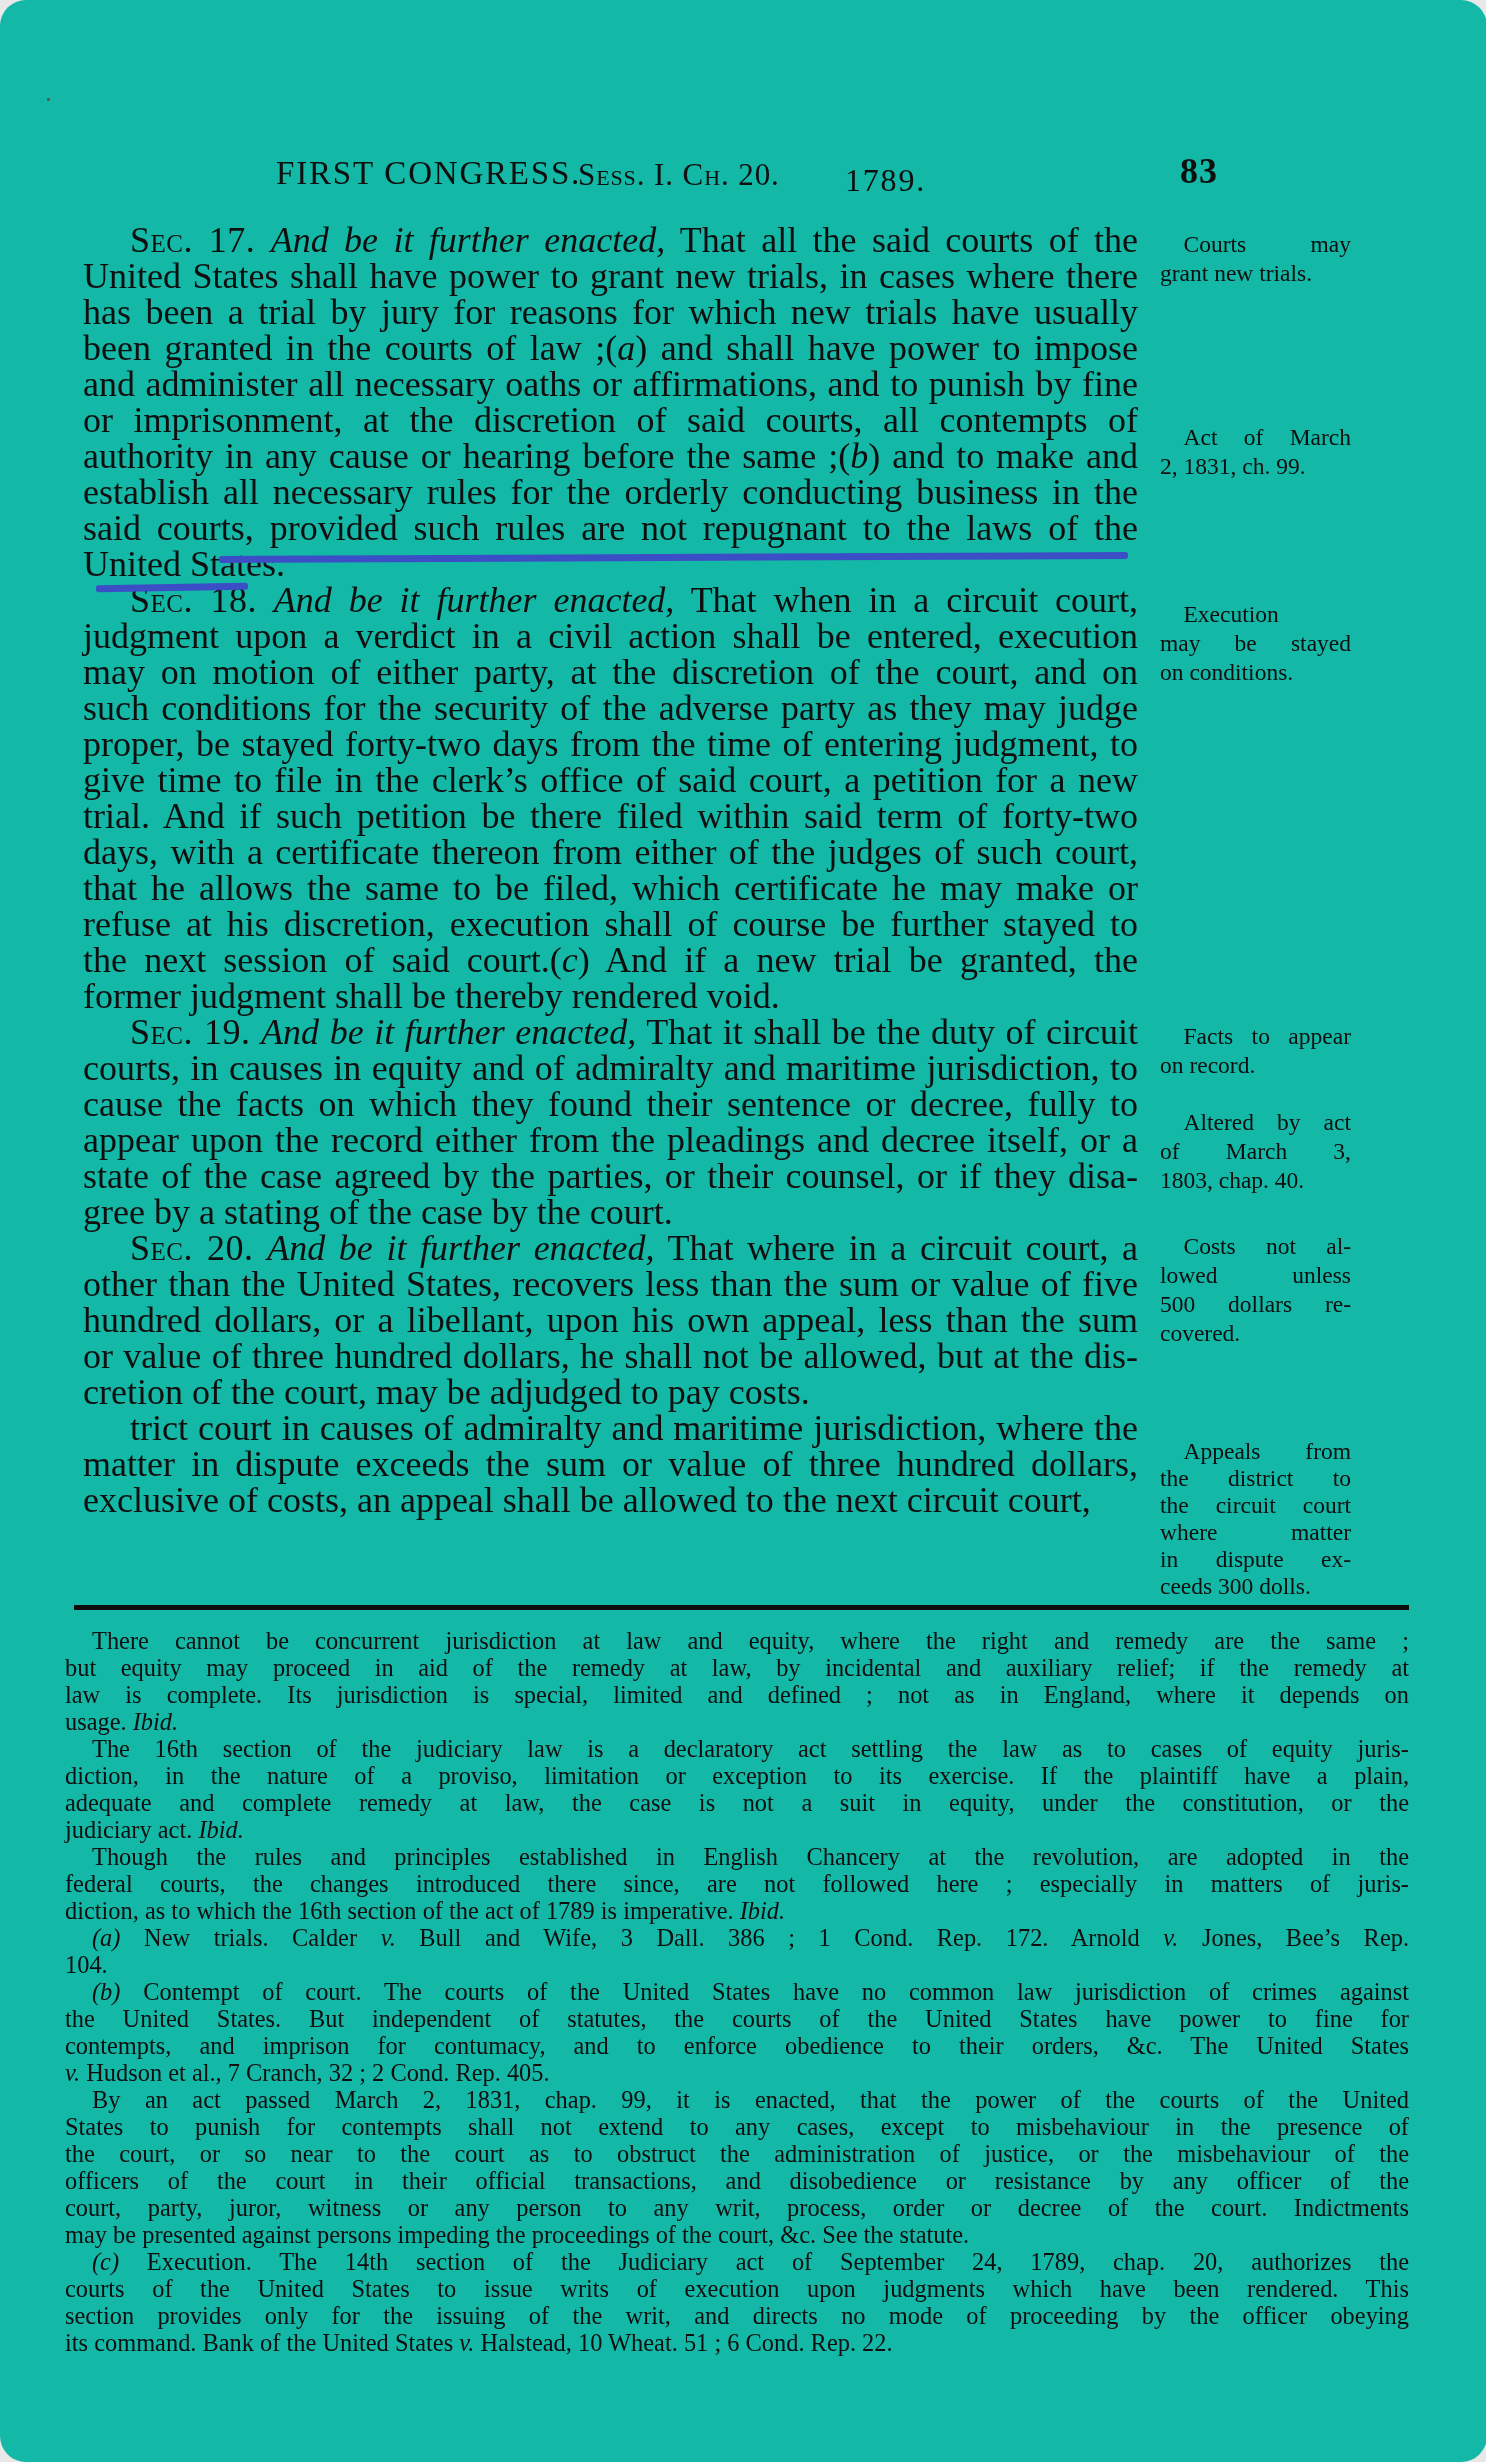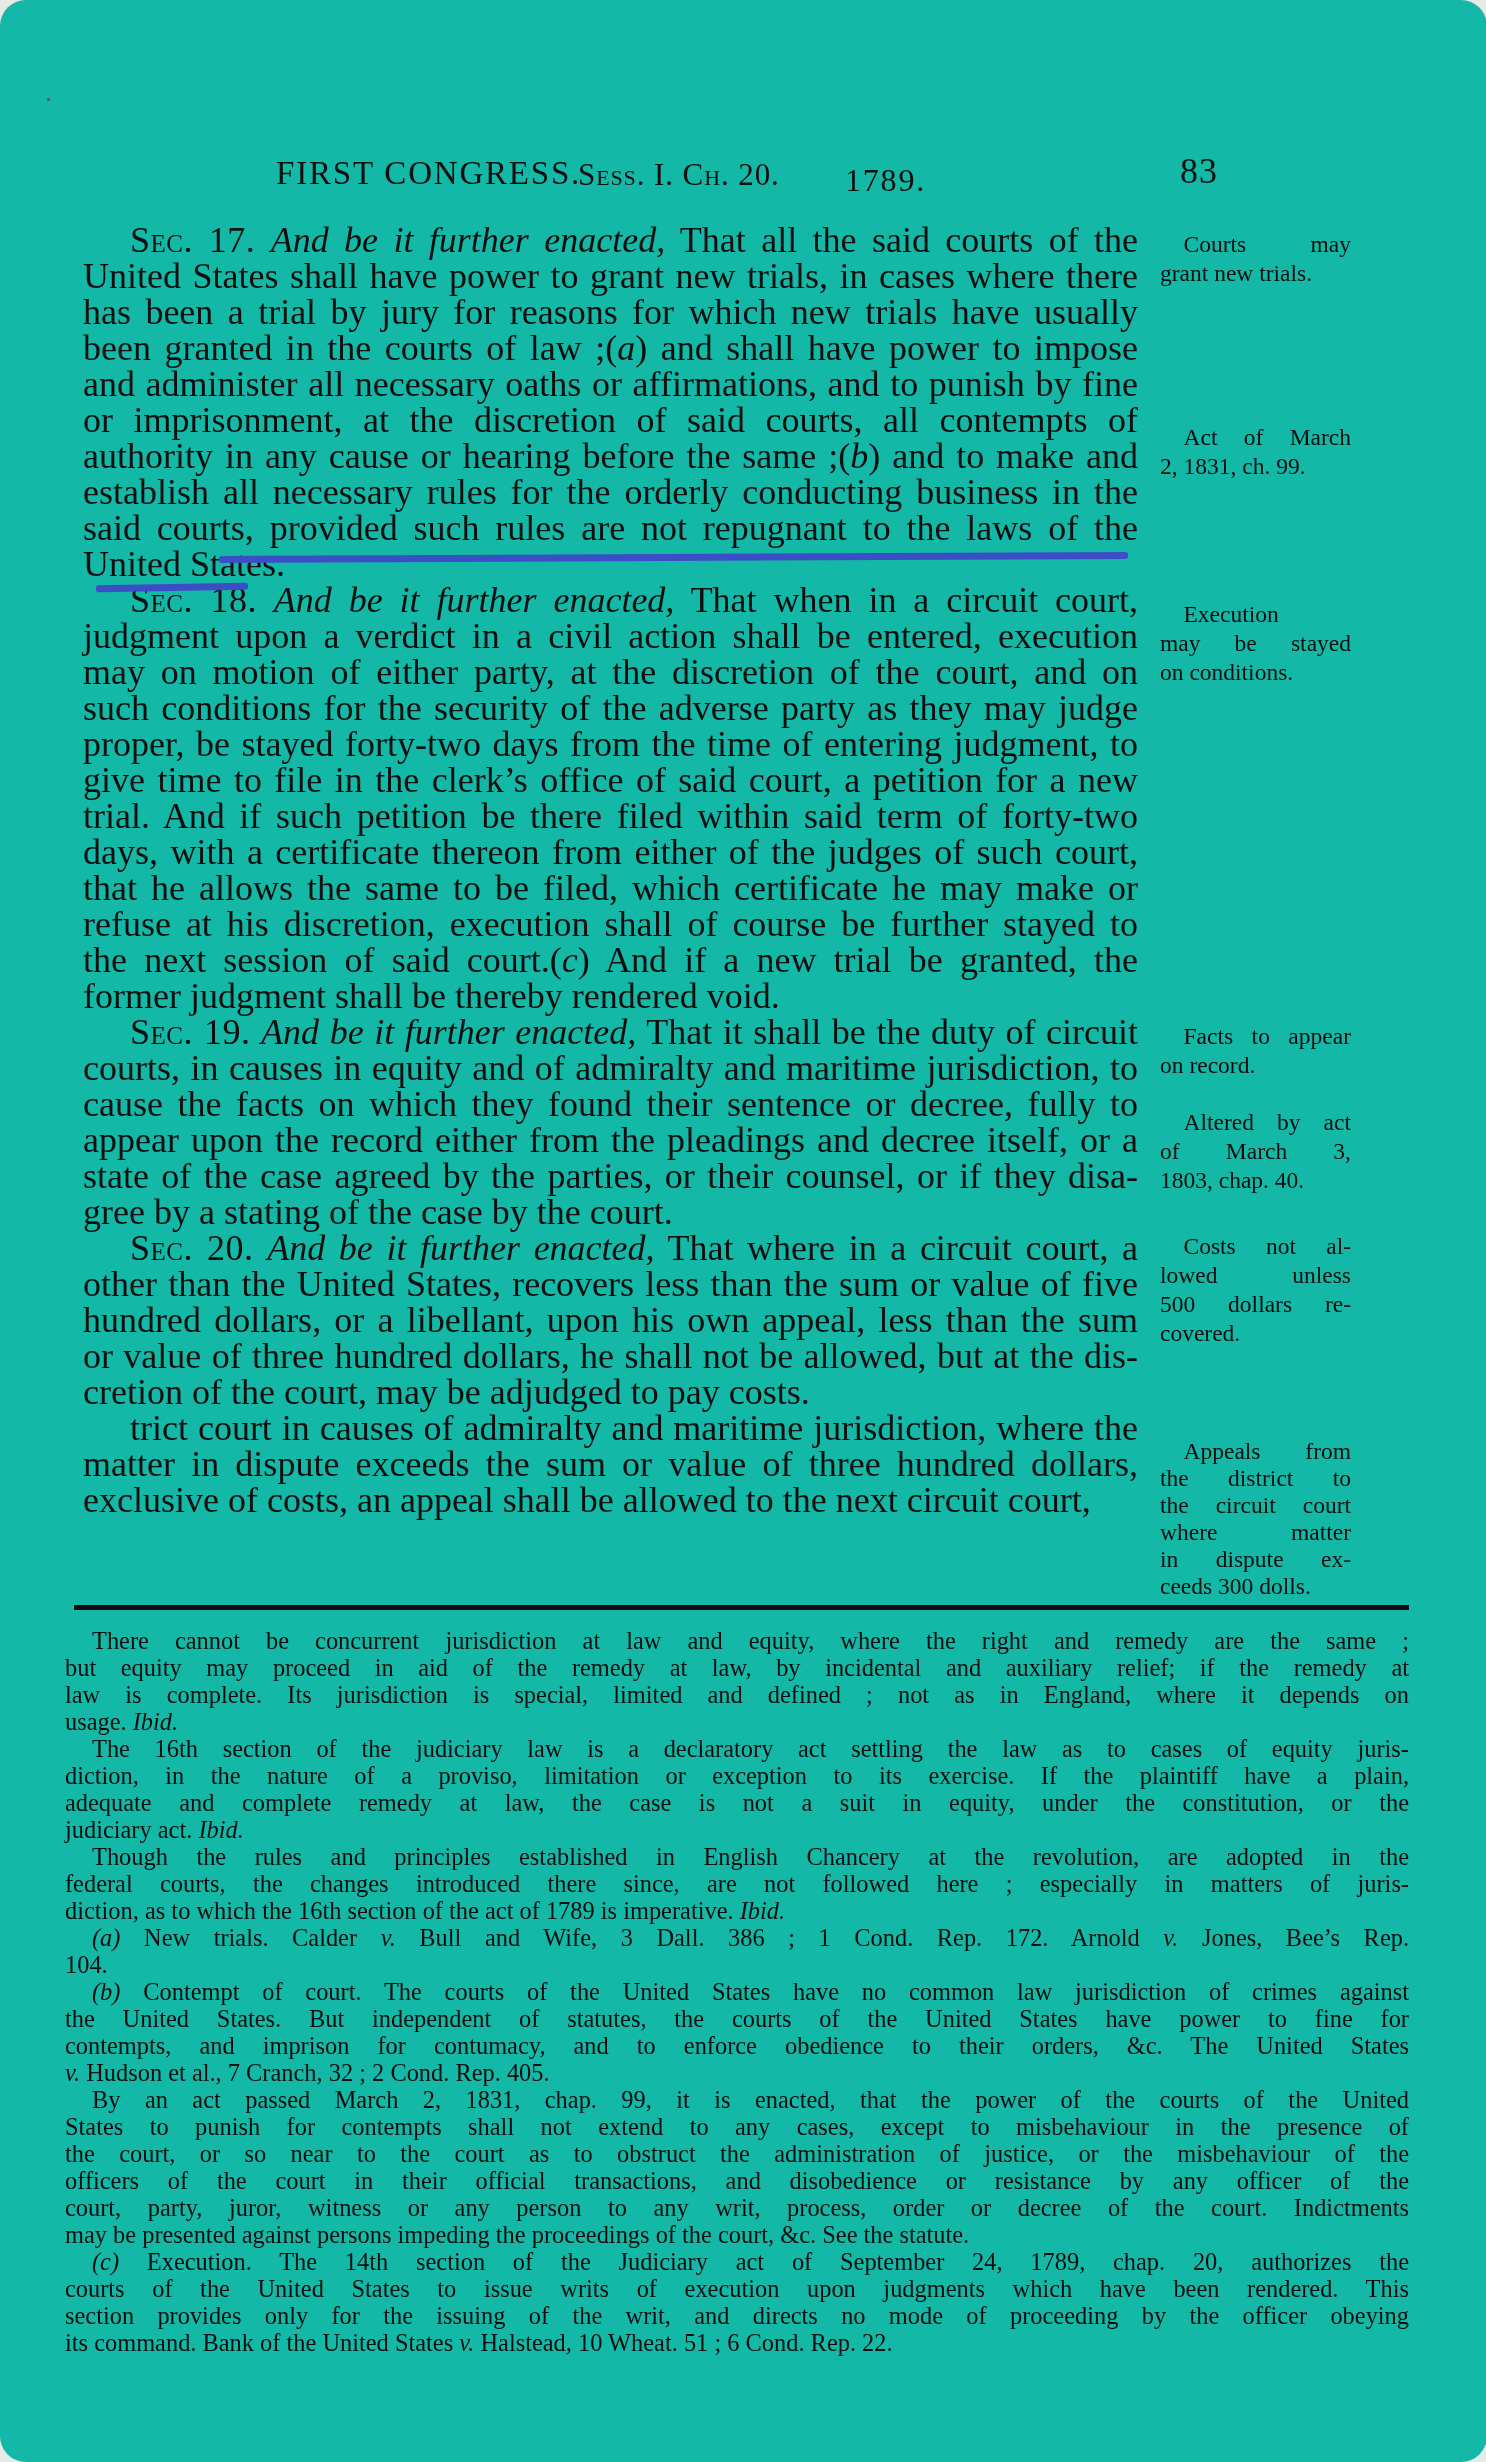--- a/index.html
+++ b/index.html
@@ -7,21 +7,21 @@
     position:relative; width:1487px; height:2462px; margin:0 auto;
     background:#14b8a6; color:#0f0f0f; overflow:hidden;
     font-family:"Liberation Serif","DejaVu Serif",serif;
     border-radius:26px;
   }
   
   .hdr { position:absolute; white-space:nowrap; }
   .h-congress { left:276px; top:155px; font-size:33px; letter-spacing:1.8px; }
   .h-session  { left:578px; top:157px; font-size:31px; font-variant:small-caps; letter-spacing:0.9px; }
   .h-year     { left:845px; top:162px; font-size:32px; letter-spacing:1.8px; }
-  .h-page     { left:1180px; top:150px; font-size:36px; font-weight:normal; letter-spacing:0.9px; }
+  .h-page     { left:1180px; top:150px; font-size:36px; font-weight:bold; letter-spacing:0.9px; }
 
   
   .main-col { position:absolute; left:83px; top:222px; width:1055px;
               font-size:36px; line-height:36px; }
   .tline { text-align:justify; text-align-last:justify; }
   .tline.last { text-align-last:left; }
   .section .tline:first-child { text-indent:47px; }
   .s-i  { font-style:italic; }
   .s-sc { font-variant:small-caps; letter-spacing:0.5px; }
 

